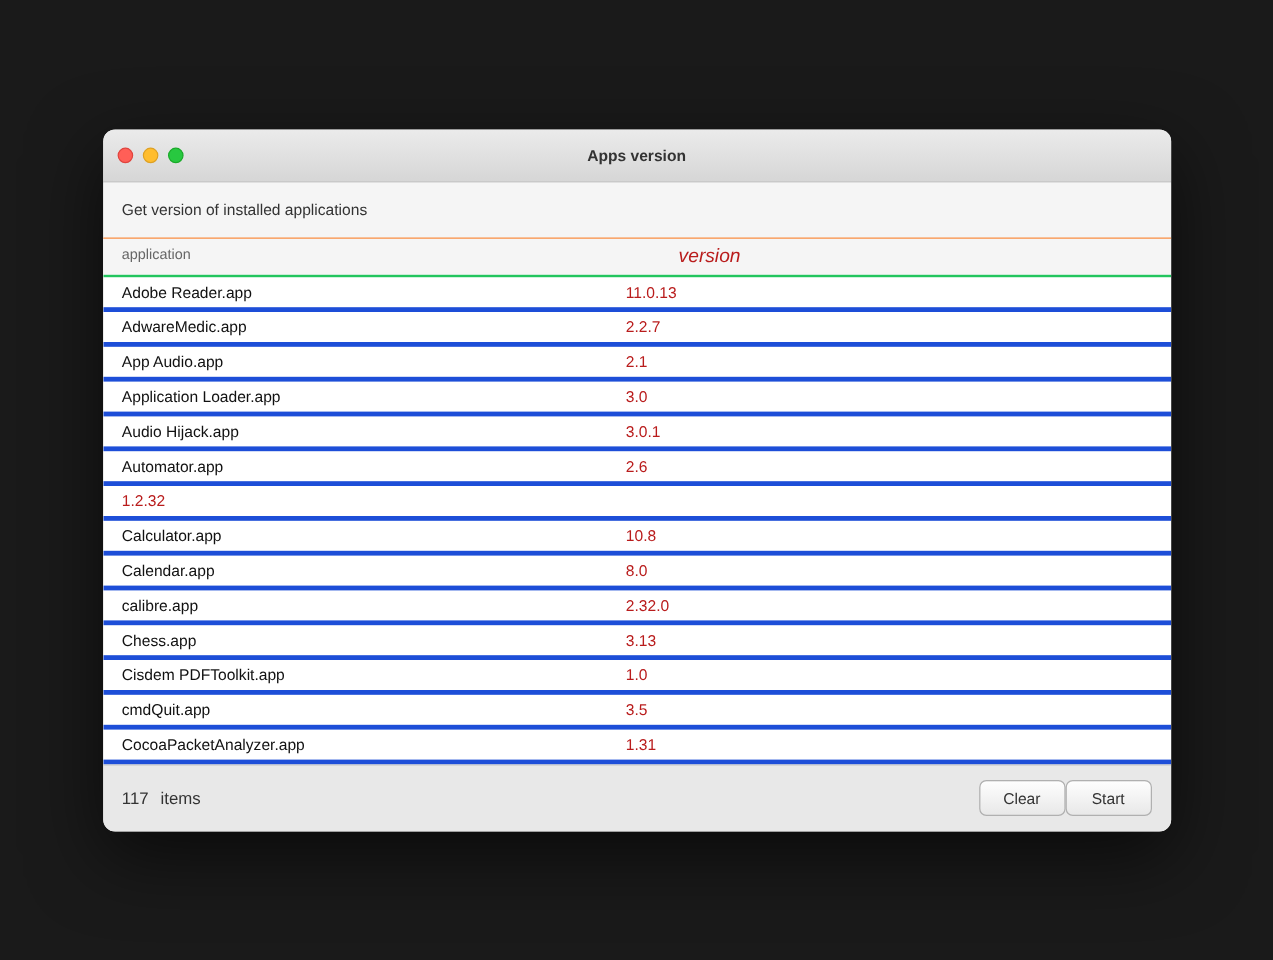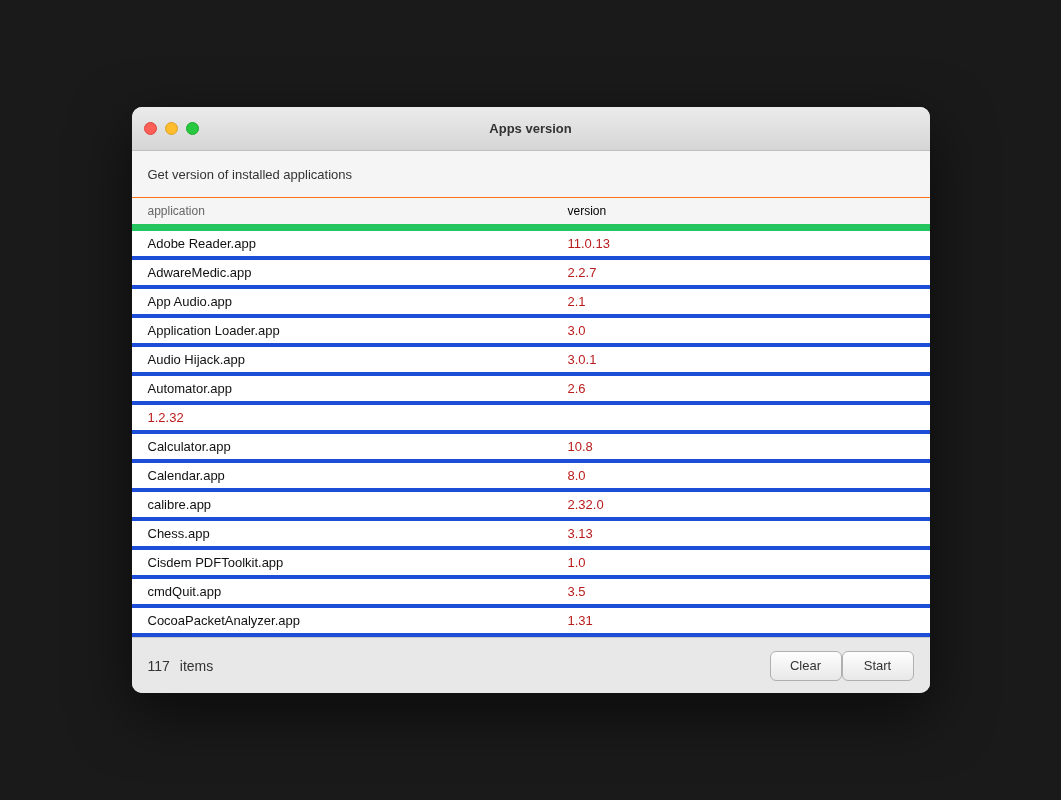--- a/index.html
+++ b/index.html
@@ -12,21 +12,21 @@
       background: #1a1a1a;
       display: flex;
       justify-content: center;
       align-items: center;
       width: 1061px;
       height: 800px;
       font-family: -apple-system, BlinkMacSystemFont, "San Francisco", "Helvetica Neue", Helvetica, Arial, sans-serif;
     }
 
     .window {
-      width: 798px;
+      width: 890px;
       background: #f5f5f5;
       border-radius: 10px;
       box-shadow: 0 20px 60px rgba(0,0,0,0.6);
       overflow: hidden;
       display: flex;
       flex-direction: column;
     }
 
     .titlebar {
       background: linear-gradient(to bottom, #ebebeb, #d6d6d6);
@@ -93,34 +93,36 @@
       overflow: hidden;
       display: flex;
       flex-direction: column;
       background: #fff;
     }
 
     .table-header {
       display: flex;
       padding: 6px 16px;
       background: #f5f5f5;
-      border-bottom: 7px solid #22c55e;
-      flex-shrink: 0;
+      border-bottom: 2px solid #22c55e;
+      flex-shrink: 0;
+      gap: 44px;
     }
 
     .col-app {
       flex: 0 0 420px;
       font-size: 12px;
       color: #666;
     }
 
     .col-version {
       flex: 1;
-      font-size: 12px;
-      color: #000000;
+      font-size: 16px;
+      color: #b91c1c;
+      font-style: italic;
     }
 
     .table-body {
       flex: 1;
       overflow-y: auto;
       position: relative;
     }
 
     .table-body::-webkit-scrollbar {
       width: 8px;

